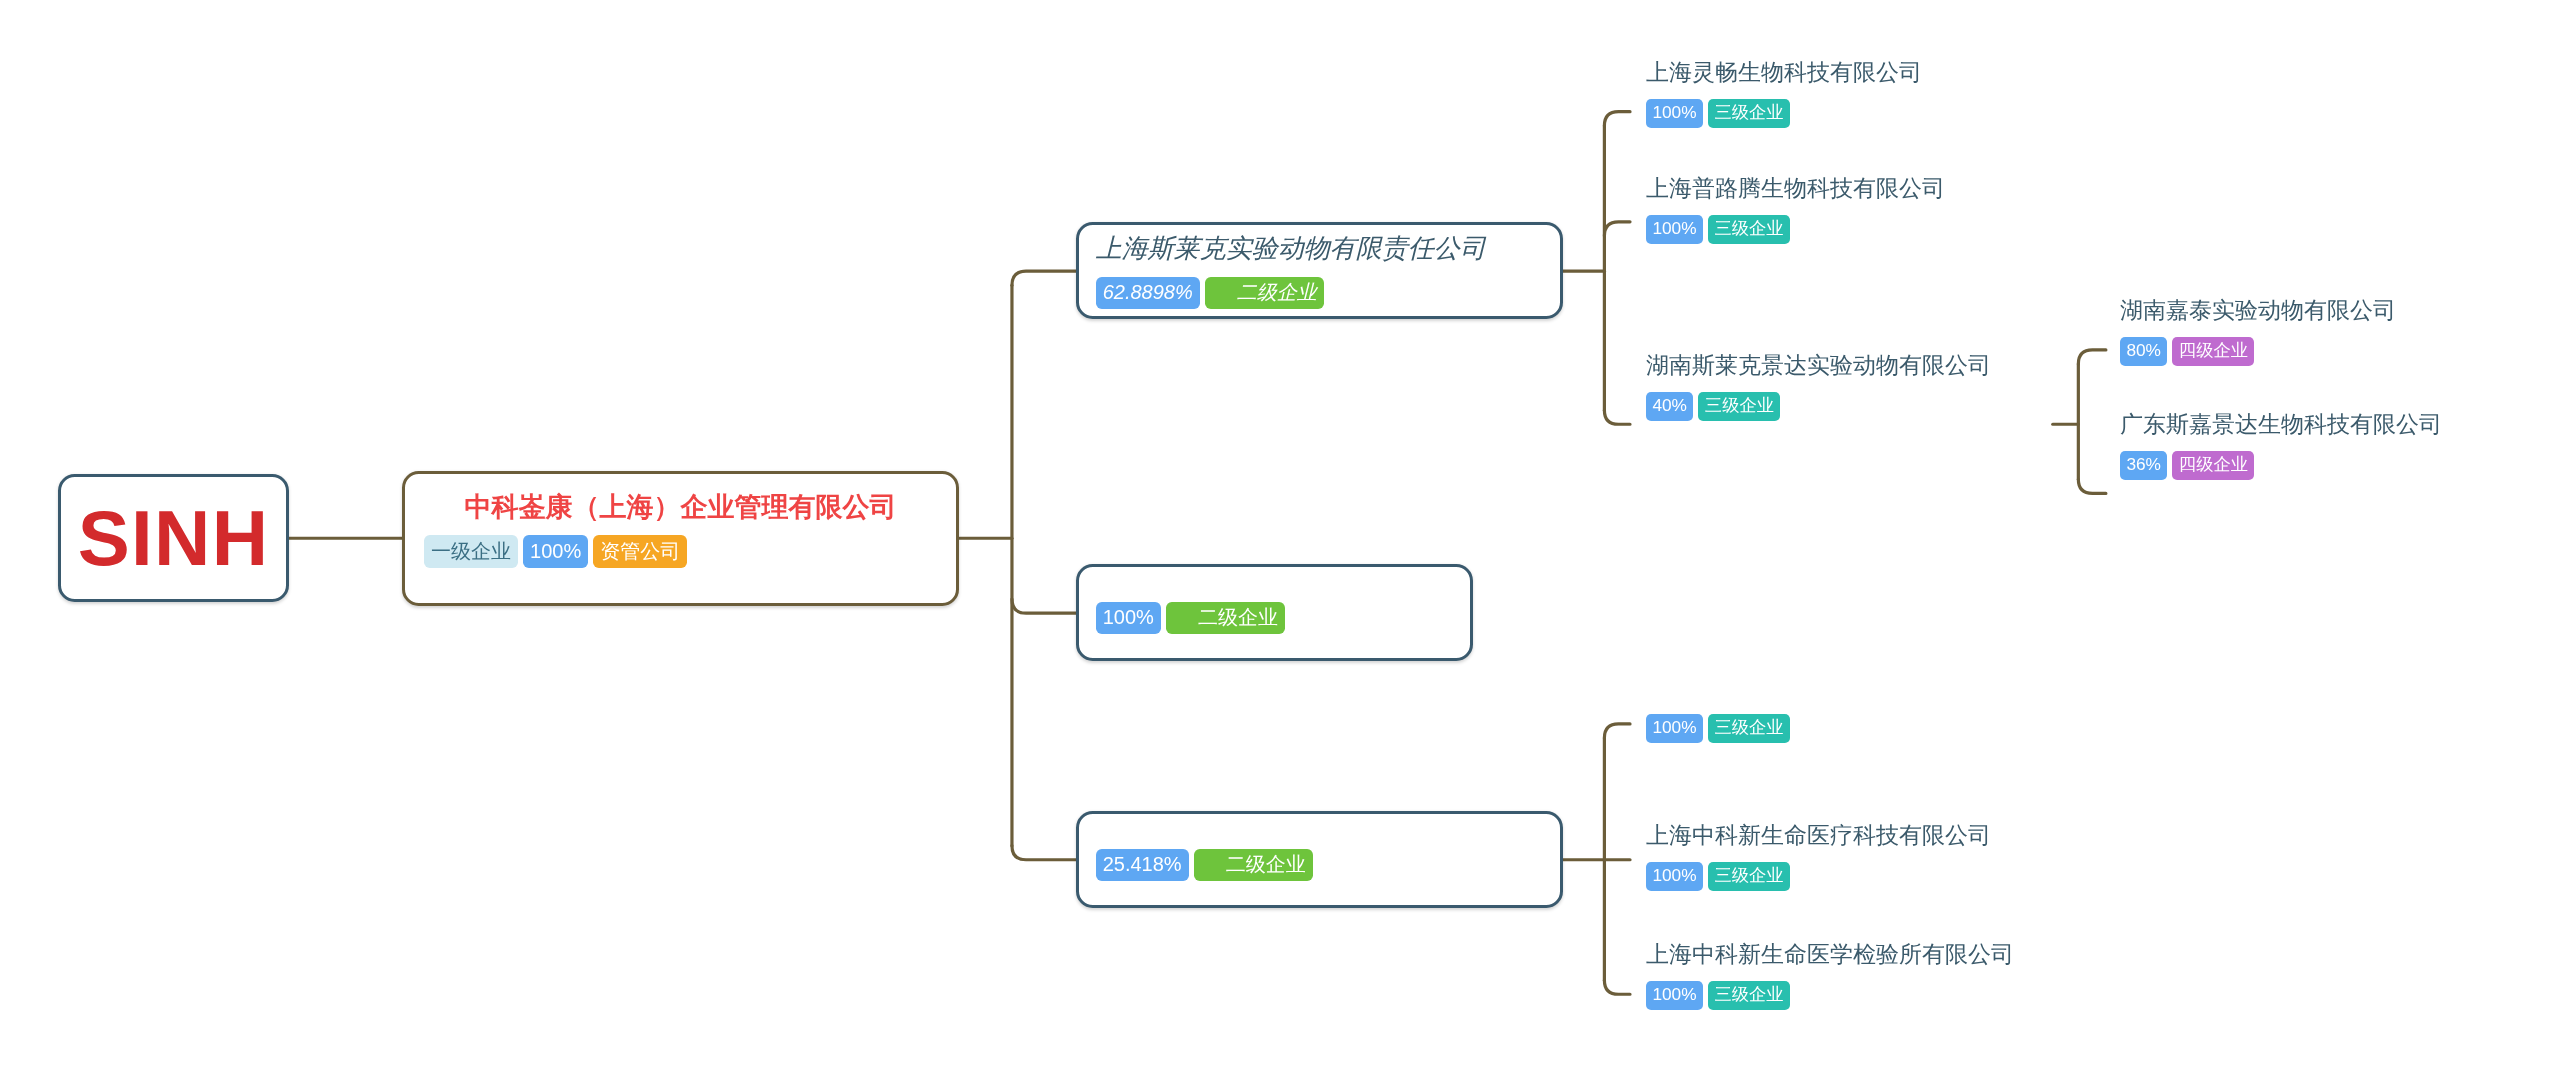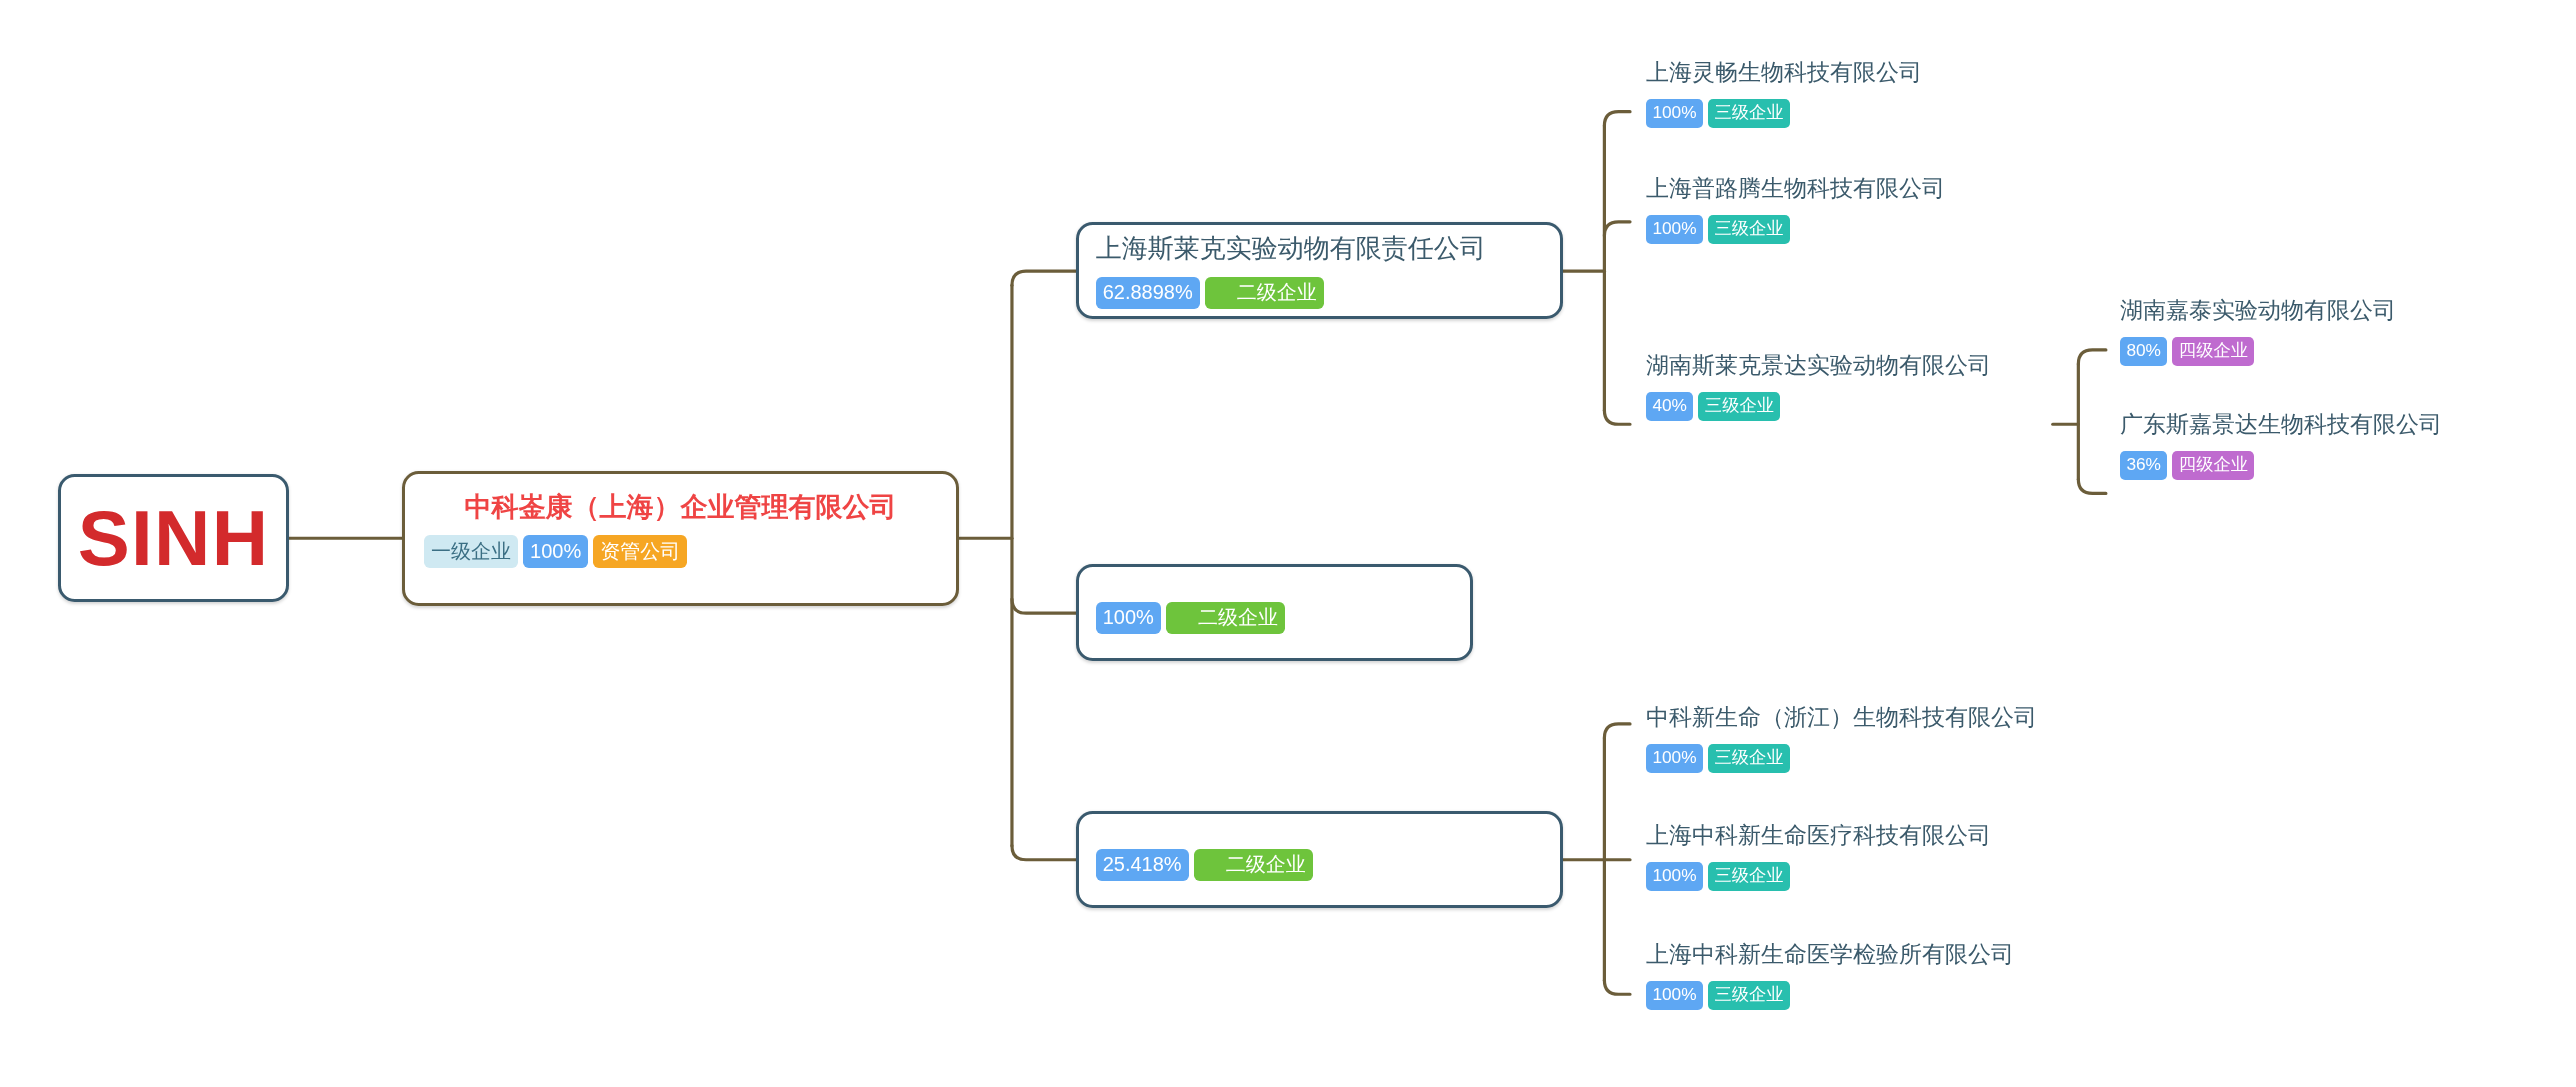--- a/index.html
+++ b/index.html
@@ -172,21 +172,21 @@
 
   <div class="node boxed olive" id="node-l1">
     <div class="title-red">中科崟康（上海）企业管理有限公司</div>
     <div class="badges">
       <span class="badge b-lightcyan">一级企业</span>
       <span class="badge b-pct">100%</span>
       <span class="badge b-orange">资管公司</span>
     </div>
   </div>
 
-  <div class="node boxed l2" style="left:1076px; top:222px; width:487px; height:97px;">
+  <div class="node boxed l2" style="left:1076px; top:222px; width:487px; height:97px;font-style:italic;">
     <div class="node-title">上海斯莱克实验动物有限责任公司</div>
     <div class="badges">
       <span class="badge b-pct">62.8898%</span>
       <span class="badge b-green">二级企业</span>
     </div>
   </div>
 
   <div class="node boxed l2" style="left:1076px; top:564px; width:397px; height:97px;">
     <div class="badges">
       <span class="badge b-pct">100%</span>
@@ -219,21 +219,20 @@
 
   <div class="bare" style="left:1646px; top:351px;">
     <div class="node-title">湖南斯莱克景达实验动物有限公司</div>
     <div class="badges">
       <span class="badge sm b-pct">40%</span>
       <span class="badge sm b-teal">三级企业</span>
     </div>
   </div>
 
   <div class="bare" style="left:1646px; top:703px;">
-    <div class="node-title">中科新生命（浙江）生物科技有限公司</div>
     <div class="badges">
       <span class="badge sm b-pct">100%</span>
       <span class="badge sm b-teal">三级企业</span>
     </div>
   </div>
 
   <div class="bare" style="left:1646px; top:821px;">
     <div class="node-title">上海中科新生命医疗科技有限公司</div>
     <div class="badges">
       <span class="badge sm b-pct">100%</span>

